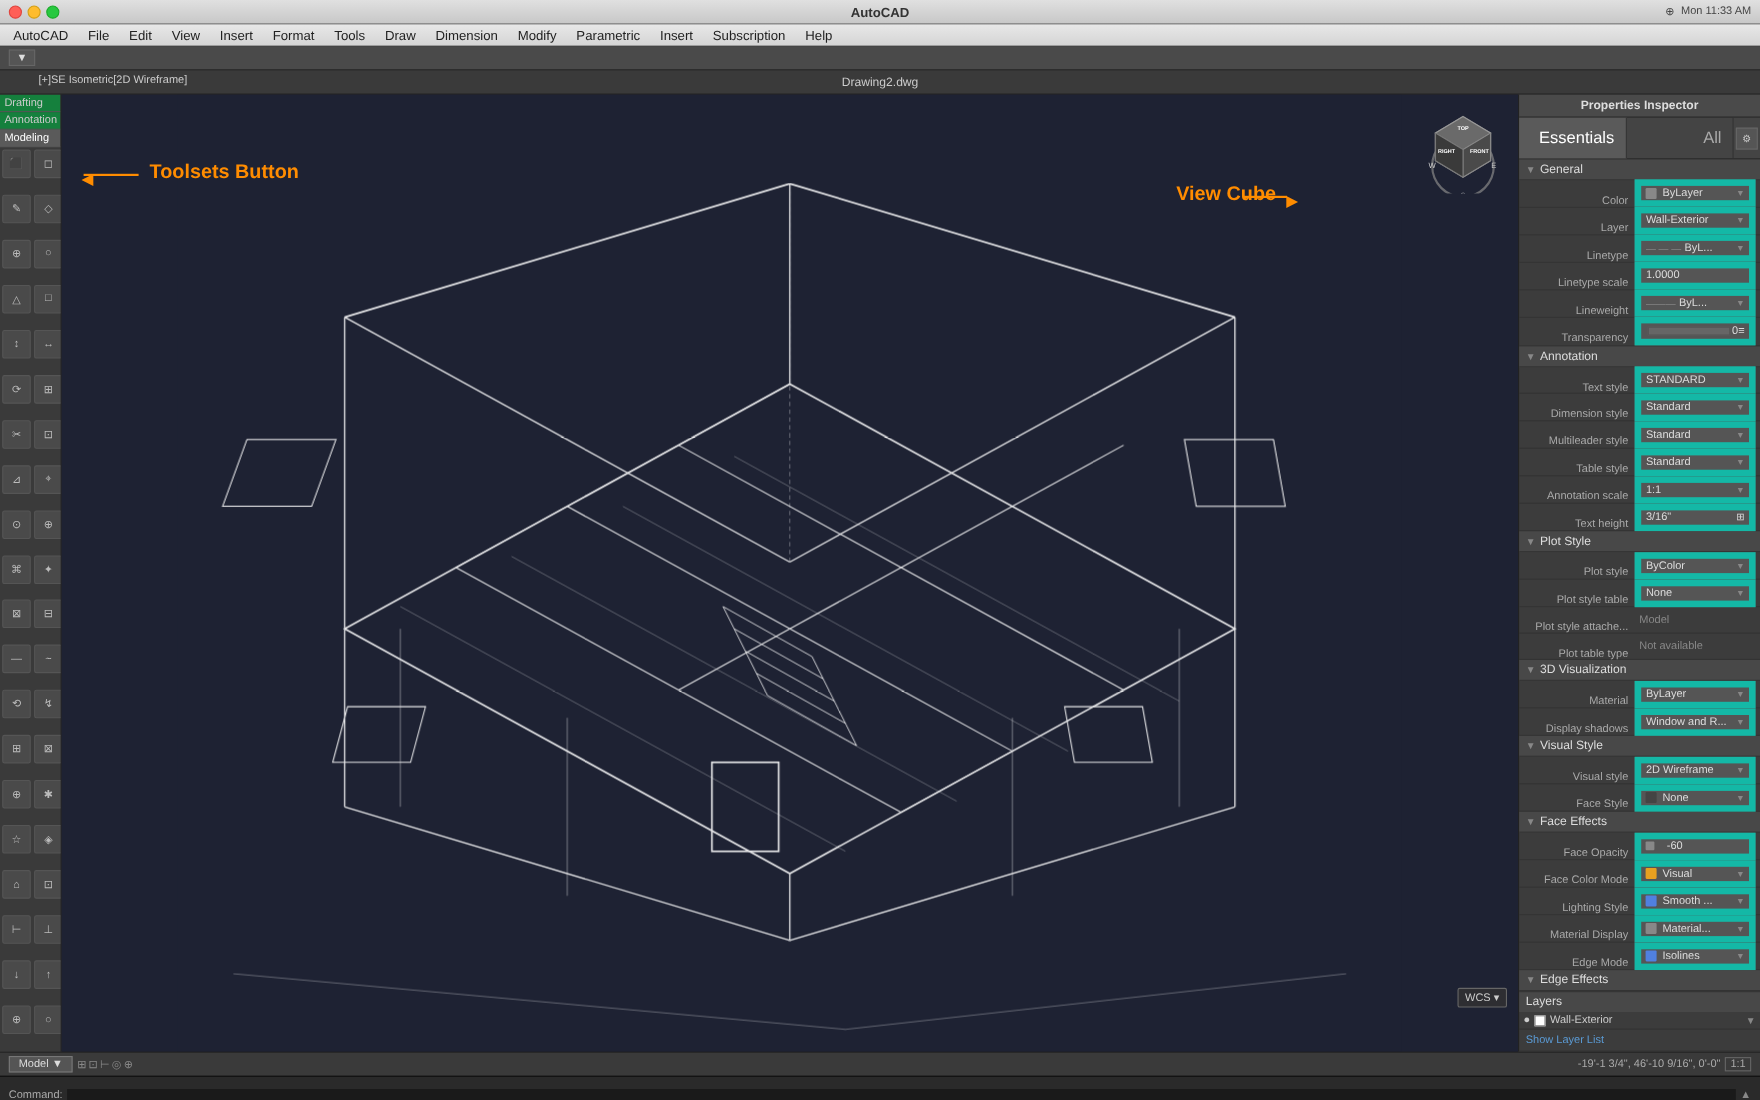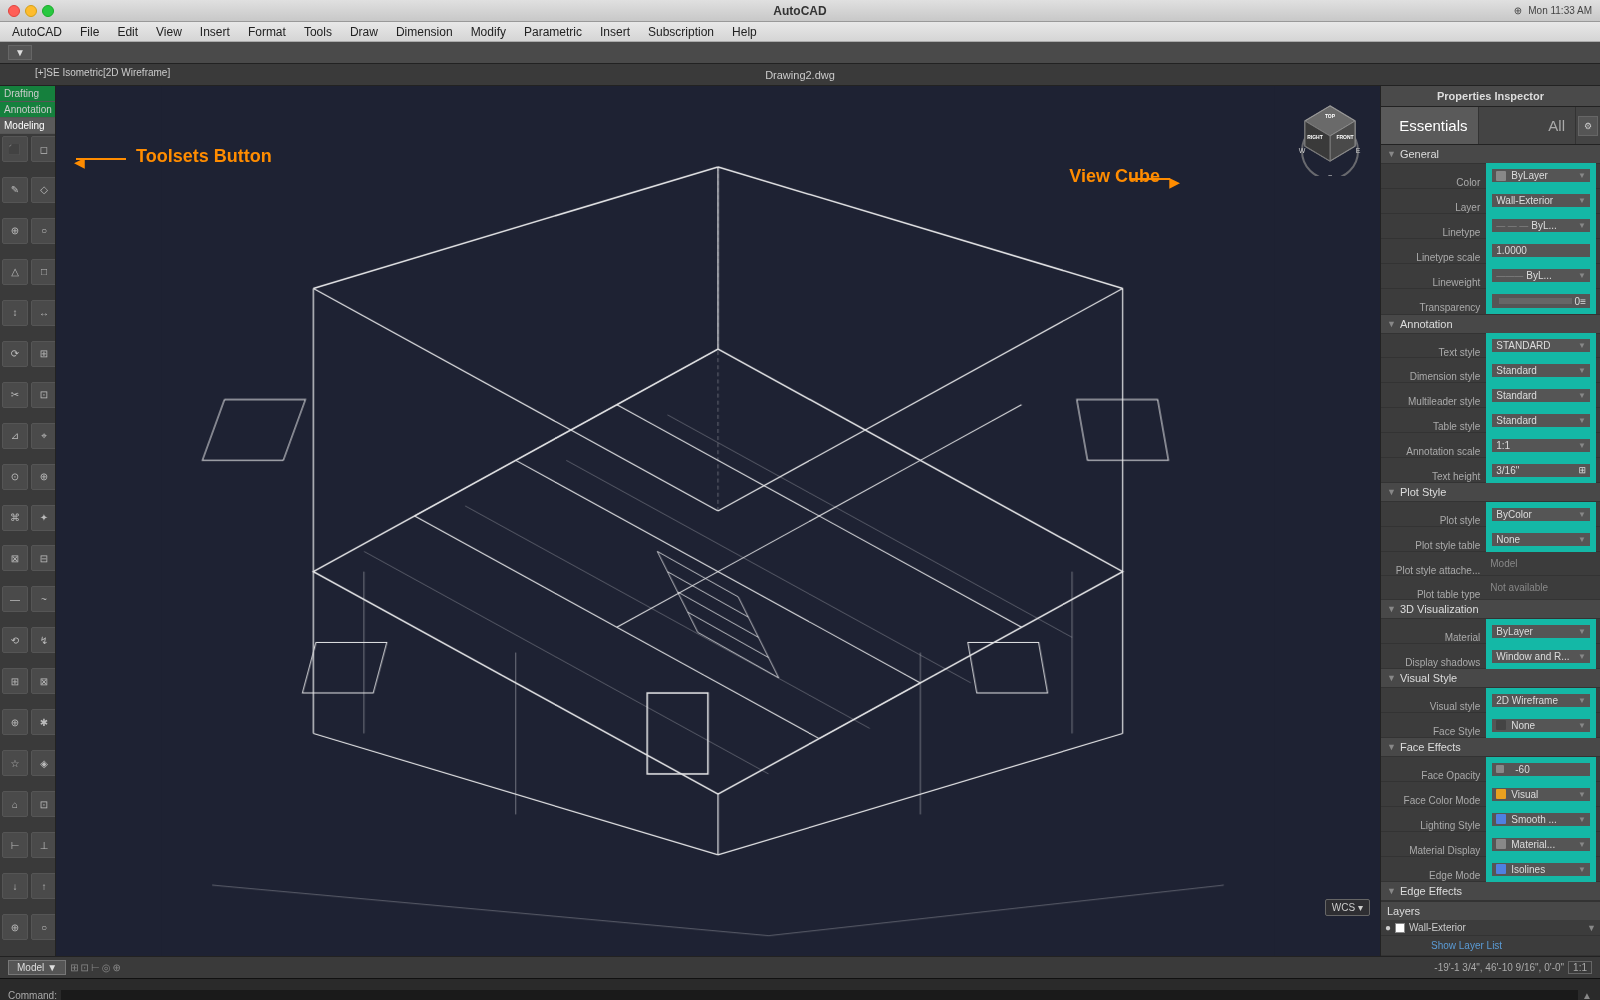--- a/index.html
+++ b/index.html
@@ -596,21 +596,21 @@
     <div class="layers-header">
       <span>Layers</span>
     </div>
     <div class="layer-row">
       <span style="color:#ccc;font-size:10px;">●</span>
       <span class="layer-color-swatch" style="background:white;"></span>
       <span class="layer-name">Wall-Exterior</span>
       <span class="layer-dropdown">▼</span>
     </div>
     <div class="prop-row" style="padding:3px 6px;">
-      <span style="color:#5b9bd5;font-size:10px;cursor:pointer;margin-left:44px;">Show Layer List</span>
+      <span style="color:#5b9bd5;font-size:10px;cursor:pointer;">Show Layer List</span>
     </div>
   </div>
 </div>
 
 <div id="statusbar" style="height:22px;">
   <div style="display:flex;align-items:center;gap:4px;flex:1;">
 
     <div style="background:#555;border:1px solid #777;padding:1px 8px;font-size:10px;color:#ddd;display:flex;align-items:center;gap:3px;">
       <span>Model</span>
       <span>▼</span>

